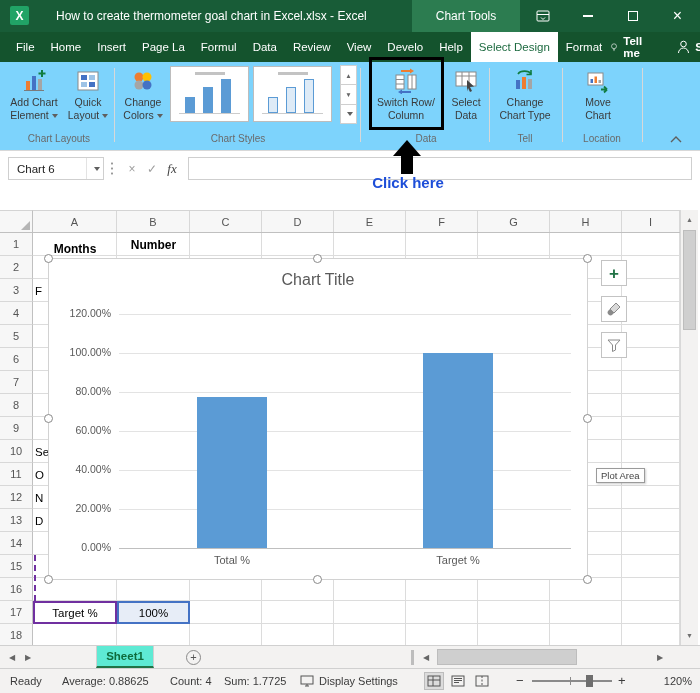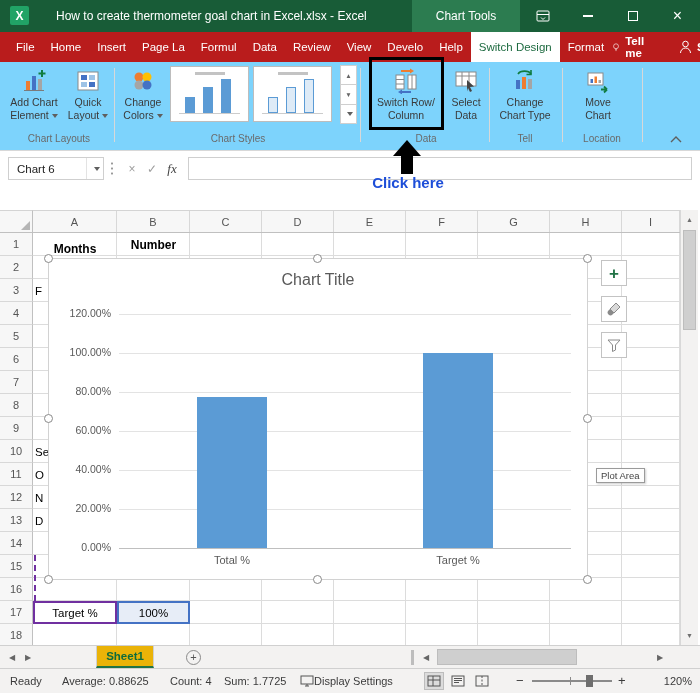--- a/index.html
+++ b/index.html
@@ -14,21 +14,21 @@
   .win-title { position:absolute; left:56px; top:0; line-height:32px; font-size:12px; white-space:nowrap; }
   .context-chip { position:absolute; left:412px; top:0; width:108px; height:32px; background:#2c7c50;
                   display:flex; align-items:center; justify-content:center; font-size:12px; }
   .tb-right { position:absolute; right:0; top:0; height:32px; display:flex; }
   .tb-btn { width:45px; height:32px; display:flex; align-items:center; justify-content:center; }
   .min-glyph { width:10px; height:2px; background:#fff; }
   .max-glyph { width:10px; height:10px; border:1px solid #fff; }
   .close-glyph { font-size:16px; line-height:1; }
 
   
-  .tabrow { position:absolute; left:0; top:32px; width:700px; height:30px; background:#b91c1c; color:#fff; display:flex; }
+  .tabrow { position:absolute; left:0; top:32px; width:700px; height:30px; background:#14532d; color:#fff; display:flex; }
   .tabs { display:flex; margin-left:8px; }
   .mtab { padding:0 8px; display:flex; align-items:center; font-size:11.5px; white-space:nowrap; }
   .mtab.active { background:#fff; color:#1e6b41; }
   .tab-right { margin-left:auto; display:flex; align-items:center; gap:30px; padding-right:20px; font-size:11.5px; }
   .tab-right .iconlbl { display:flex; align-items:center; gap:5px;font-weight:bold; }
 
   
   .ribbon { position:absolute; left:0; top:62px; width:700px; height:89px; background:#7dd3fc; border-bottom:1px solid #d8d8d8; }
   .rdiv { position:absolute; top:6px; height:74px; width:1px; background:#d8d8d8; }
   .rbtn { position:absolute; top:3px; height:64px; display:flex; flex-direction:column; align-items:center;
@@ -119,36 +119,36 @@
   .vs-up,.vs-down { position:absolute; left:0; width:17px; height:17px; display:flex; align-items:center;
                     justify-content:center; font-size:7px; color:#707070; }
   .vs-up{top:1px;} .vs-down{bottom:1px;}
   .vs-thumb { position:absolute; left:2px; top:20px; width:13px; height:100px; background:#cfcfcf; border:1px solid #bdbdbd; }
 
   
   .sheetbar { position:absolute; left:0; top:645px; width:700px; height:23px; background:#f3f2f1;
               border-top:1px solid #d0d0d0; z-index:14; }
   .snav { position:absolute; top:0; width:16px; height:22px; display:flex; align-items:center; justify-content:center;
           font-size:8px; color:#666; }
-  .stab { position:absolute; left:96px; top:0; width:58px; height:22px; background:#eab308;
+  .stab { position:absolute; left:96px; top:0; width:58px; height:22px; background:#5eead4;
           border-left:1px solid #d0d0d0; border-right:1px solid #d0d0d0; border-bottom:2px solid #217346;
           display:flex; align-items:center; justify-content:center; color:#0e6b3c; font-weight:bold; font-size:11.5px; }
   .addsheet { position:absolute; left:186px; top:4px; width:15px; height:15px; border:1px solid #8a8a8a; border-radius:50%;
               display:flex; align-items:center; justify-content:center; font-size:11px; color:#555; line-height:1; }
   .hsplit { position:absolute; left:411px; top:4px; width:3px; height:15px; background:#bdbdbd; }
   .hs-l,.hs-r { position:absolute; top:0; width:16px; height:22px; display:flex; align-items:center;
                 justify-content:center; font-size:8px; color:#666; }
   .hs-l{left:418px;} .hs-r{left:652px;}
   .hs-thumb { position:absolute; left:437px; top:3px; width:140px; height:16px; background:#cfcfcf; border:1px solid #bdbdbd; }
 
   
   .statusbar { position:absolute; left:0; top:668px; width:700px; height:25px; background:#f3f2f1;
                border-top:1px solid #d0d0d0; font-size:11px; color:#3b3b3b; z-index:15; }
   .statusbar .sb { position:absolute; top:0; line-height:24px; white-space:nowrap; }
-  .st-disp { display:flex; align-items:center; height:24px; }
+  .st-disp { display:flex; align-items:center; gap:5px; height:24px; }
   .views { position:absolute; left:424px; top:3px; display:flex; gap:4px; }
   .view { width:20px; height:18px; display:flex; align-items:center; justify-content:center; }
   .view.sel { background:#dcdcdc; border:1px solid #bdbdbd; }
   .zoom-track { position:absolute; left:532px; top:11px; width:80px; height:2px; background:#8a8a8a; }
   .zoom-notch { position:absolute; left:570px; top:8px; width:1px; height:8px; background:#8a8a8a; }
   .zoom-thumb { position:absolute; left:586px; top:6px; width:7px; height:12px; background:#6e6e6e; }
   .zbtn { font-size:13px; }
 </style>
 </head>
 <body>
@@ -181,21 +181,21 @@
         <div class="mtab">File</div>
         <div class="mtab">Home</div>
         <div class="mtab">Insert</div>
         <div class="mtab">Page La</div>
         <div class="mtab">Formul</div>
         <div class="mtab">Data</div>
         <div class="mtab">Review</div>
         <div class="mtab">View</div>
         <div class="mtab">Develo</div>
         <div class="mtab">Help</div>
-        <div class="mtab active">Switch Design</div>
+        <div class="mtab active">Select Design</div>
         <div class="mtab">Format</div>
       </div>
     <div class="tab-right">
       <div class="iconlbl">
         <svg width="13" height="15" viewBox="0 0 13 15" fill="none" stroke="#fff">
             <circle cx="6.5" cy="5.5" r="4"></circle>
             <path d="M5 10.5 h3 M5.6 12.5 h1.8"></path>
           </svg>
         <span>Tell me</span>
       </div>

